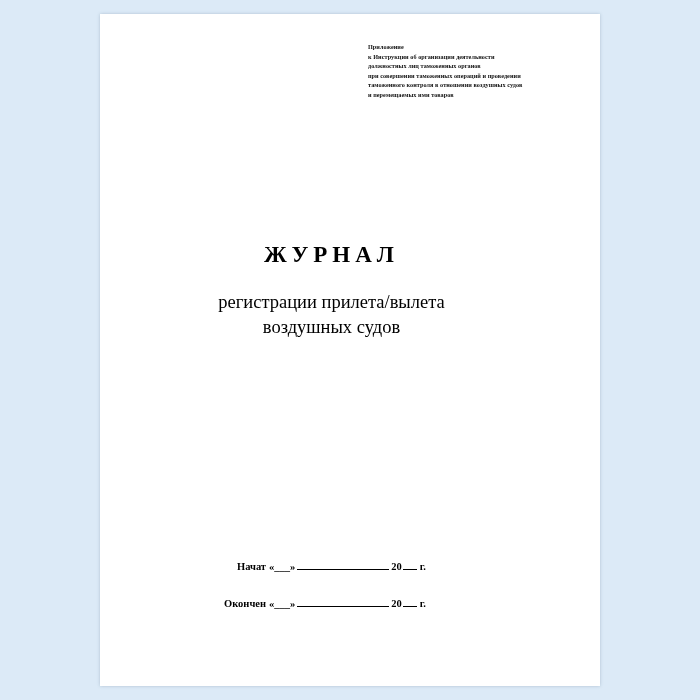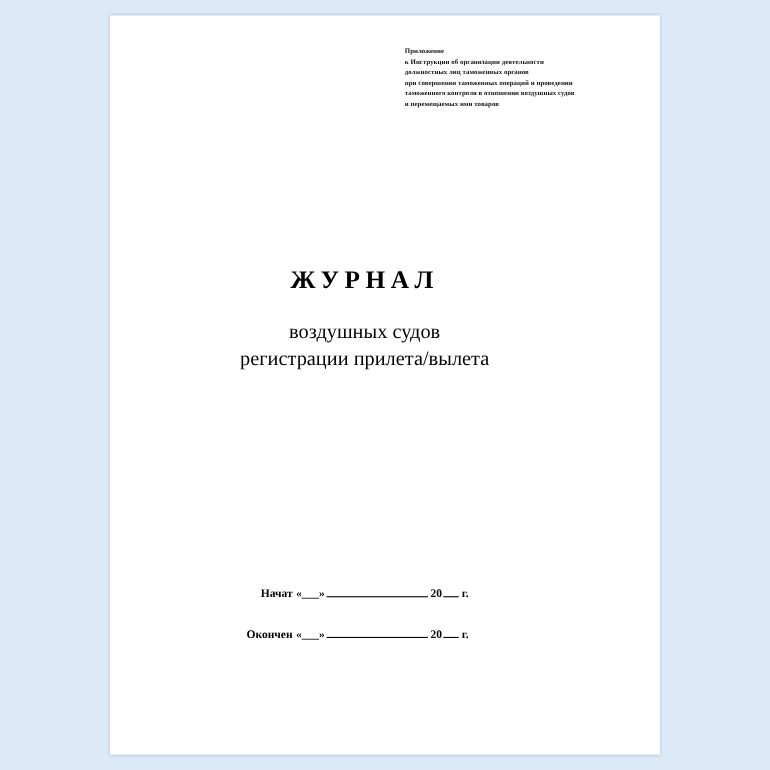--- a/index.html
+++ b/index.html
@@ -59,21 +59,21 @@
     font-size: 18.5px;
     line-height: 1.35;
     color: #000000;
   }
   .title-sub div {
     white-space: nowrap;
   }
   .footer-block {
     position: absolute;
     left: 0;
-    top: 507px;
+    top: 533px;
     width: 412px;
   }
   .footer-row {
     display: flex;
     justify-content: flex-end;
     align-items: baseline;
     padding-right: 86px;
     margin-bottom: 12px;
     font-size: 10.5px;
     font-weight: bold;
@@ -120,22 +120,22 @@
       <div>к Инструкции об организации деятельности</div>
       <div>должностных лиц таможенных органов</div>
       <div>при совершении таможенных операций и проведении</div>
       <div>таможенного контроля в отношении воздушных судов</div>
       <div>и перемещаемых ими товаров</div>
     </div>
 
     <div class="title-wrap">
       <div class="title-main">ЖУРНАЛ</div>
       <div class="title-sub">
+        <div>регистрации прилета/вылета</div>
         <div>воздушных судов</div>
-        <div>регистрации прилета/вылета</div>
       </div>
     </div>
 
     <div class="footer-block">
 
       <div class="footer-row">
         <span class="footer-label">Начат</span>
         <span class="footer-quote">«___»</span>
         <span class="footer-line"></span>
         <span class="footer-year">20</span>

